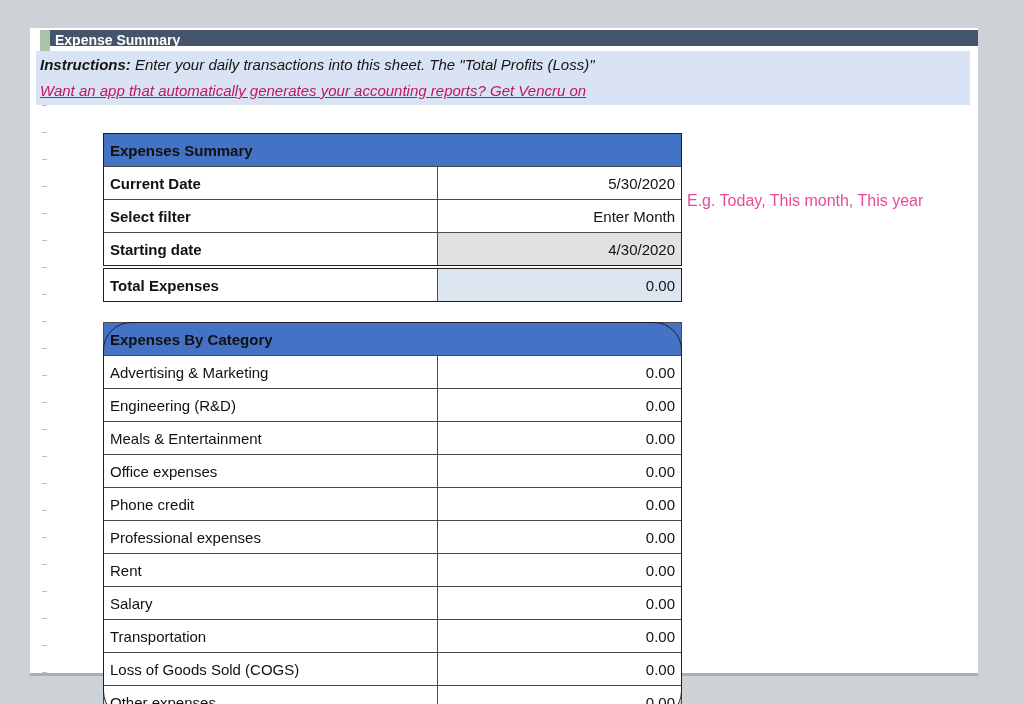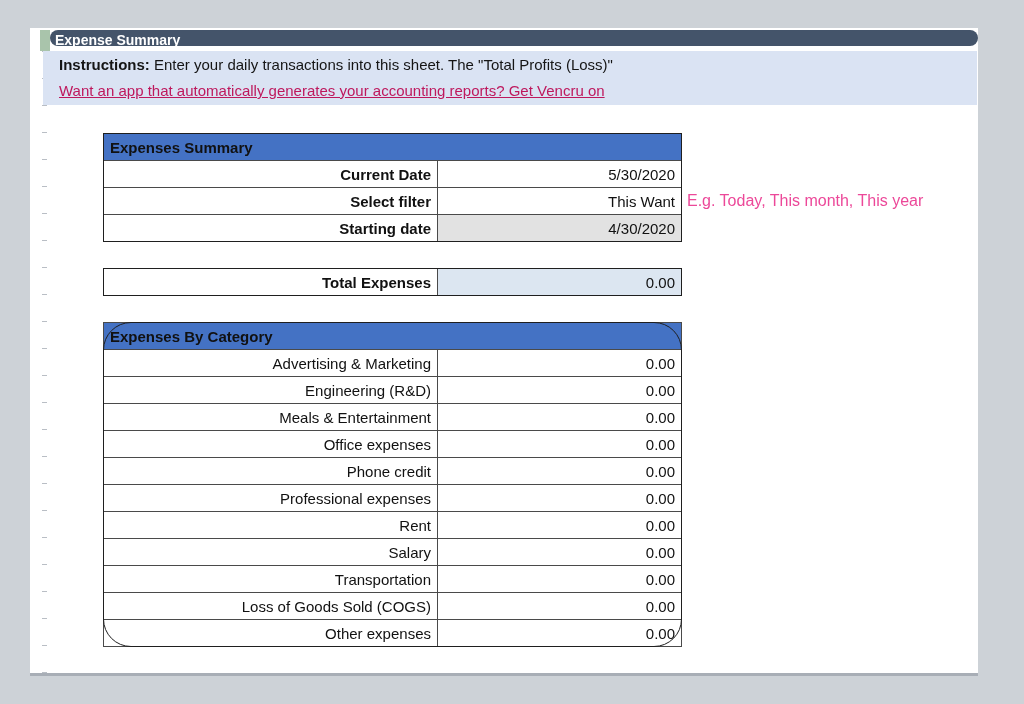--- a/index.html
+++ b/index.html
@@ -18,46 +18,46 @@
   .row-ticks {
     position: absolute; left: 12px; top: 23px; width: 5px; height: 622px;
     background: repeating-linear-gradient(to bottom, #b9bec5 0 1px, transparent 1px 27px);
   }
 
   
   .green-accent { position: absolute; left: 10px; top: 2px; width: 10px; height: 21px; background: #a9c4ab; }
   .title-bar {
     position: absolute; left: 20px; top: 2px; width: 928px; height: 16px;
     background: #44546a; color: #ffffff; font-weight: bold; font-size: 14px;
-    line-height: 21px; padding-left: 5px; border-radius: 9px;
+    line-height: 21px; padding-left: 5px;
   }
 
   
   .instructions {
-    position: absolute; left: 13px; top: 23px; width: 934px; height: 54px;
-    background: #dae3f3; padding-left: 16px;
+    position: absolute; left: 6px; top: 23px; width: 934px; height: 54px;
+    background: #dae3f3; padding-left: 4px; font-style: italic;
   }
   .instr-line1 { font-size: 15px; color: #151515; line-height: 27px; white-space: nowrap; }
   .instr-line1 b { font-weight: bold; }
   .instr-link {
     font-size: 15px; line-height: 26px; color: #be185d;
     text-decoration: underline; white-space: nowrap; cursor: pointer; display: inline-block;
   }
 
   
   table.grid { border-collapse: collapse; table-layout: fixed; position: absolute; left: 73px; width: 578px; background: #fff; }
   table.grid td {
-    border: 1px solid #4a4a4a; height: 27px; font-size: 15px; color: #111;
+    border: 1px solid #4a4a4a; height: 33px; font-size: 15px; color: #111;
     padding: 0 6px; overflow: hidden; white-space: nowrap;
   }
   table.grid { border: 1px solid #1f1f1f; outline: 1px solid #1f1f1f; outline-offset: -1px; }
   td.hdr {
     background: #4472c4; color: #ffffff; font-weight: bold; border: 1px solid #1f1f1f;
   }
-  td.label { text-align: right; margin-top: 39px; }
+  td.label { text-align: left; margin-top: 39px; }
   td.label.bold { font-weight: bold; }
   td.value { text-align: right; }
   td.gray { background: #e2e2e2; }
   td.blue { background: #dce6f1; }
   .col-label { width: 334px; }
   .col-value { width: 244px; }
 
   .tbl-summary { top: 105px; }
   .tbl-total   { top: 240px; }
   .tbl-category{ top: 294px; border-radius: 28px; }
@@ -95,21 +95,21 @@
           <td class="hdr" colspan="2">Expenses Summary</td>
         </tr>
       </tbody>
       <tbody id="summary-body">
           <tr>
             <td class="label bold">Current Date</td>
             <td class="value">5/30/2020</td>
           </tr>
           <tr>
             <td class="label bold">Select filter</td>
-            <td class="value">This Want</td>
+            <td class="value">Enter Month</td>
           </tr>
           <tr>
             <td class="label bold">Starting date</td>
             <td class="value gray">4/30/2020</td>
           </tr>
         </tbody>
     </table>
 
     <div class="filter-hint">E.g. Today, This month, This year</div>
 

